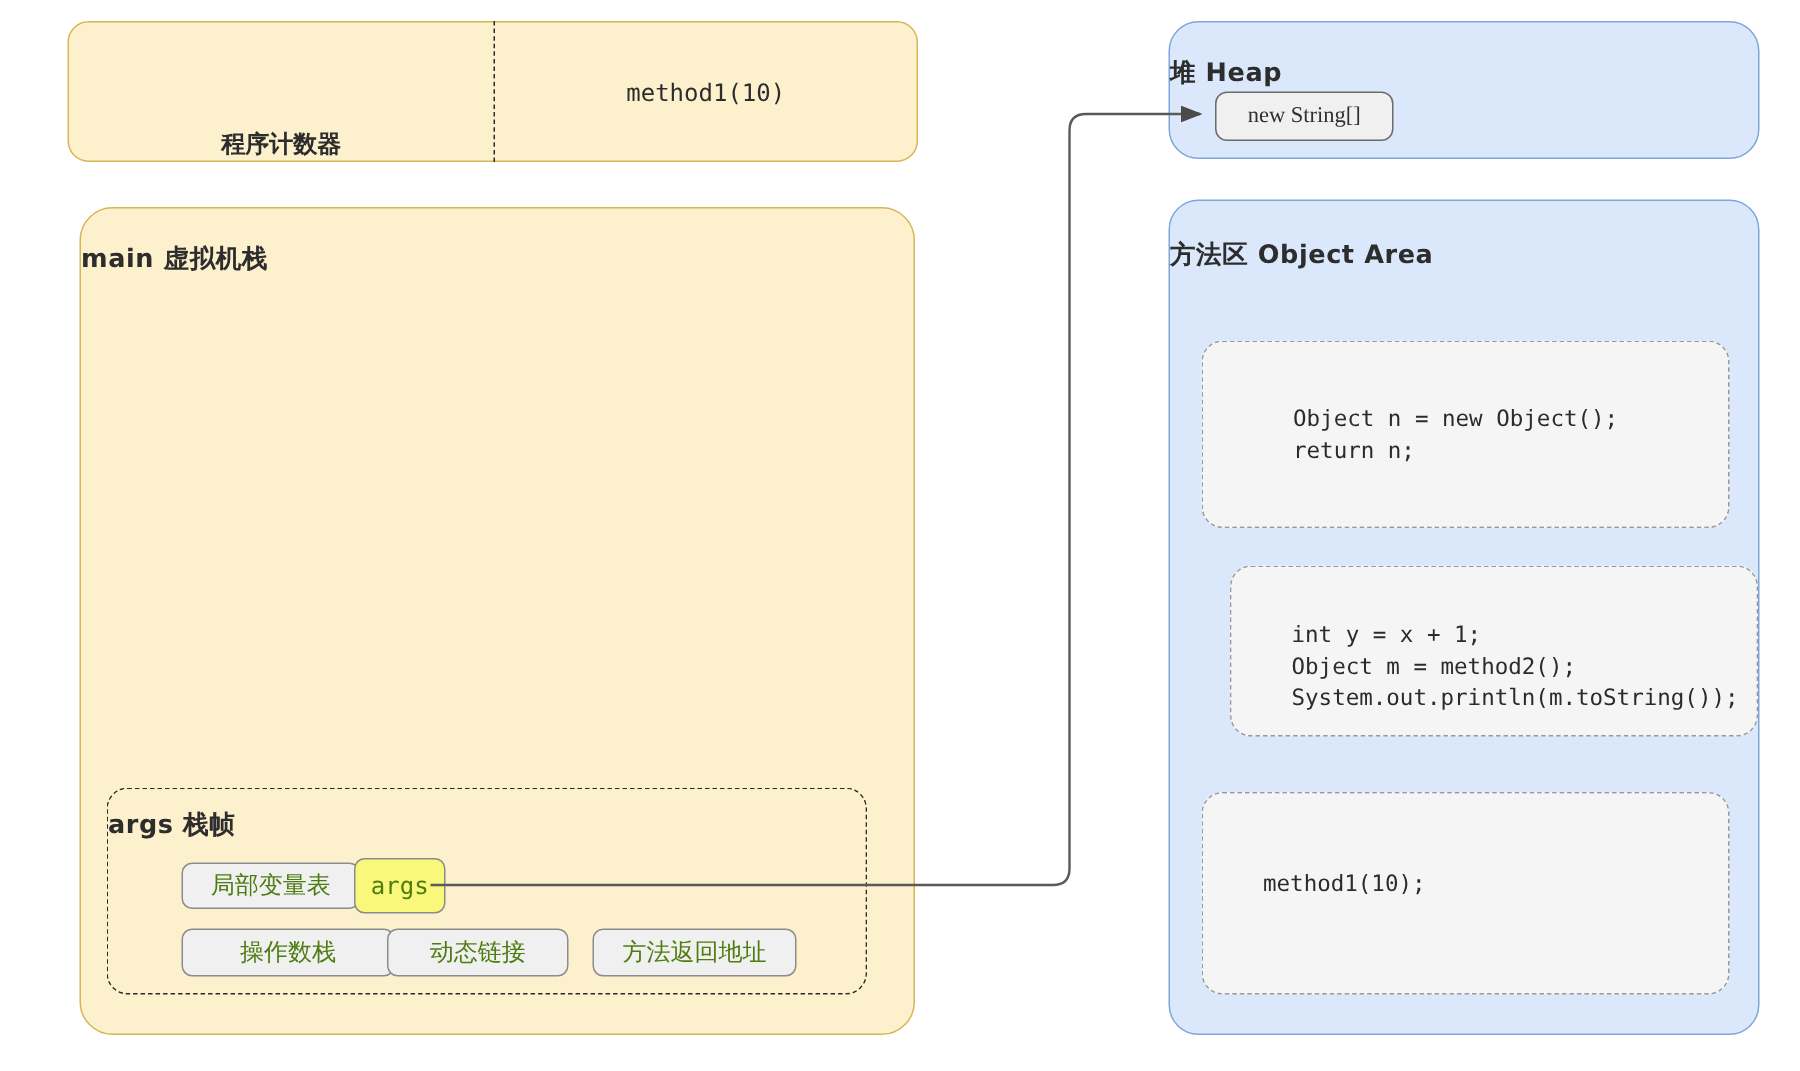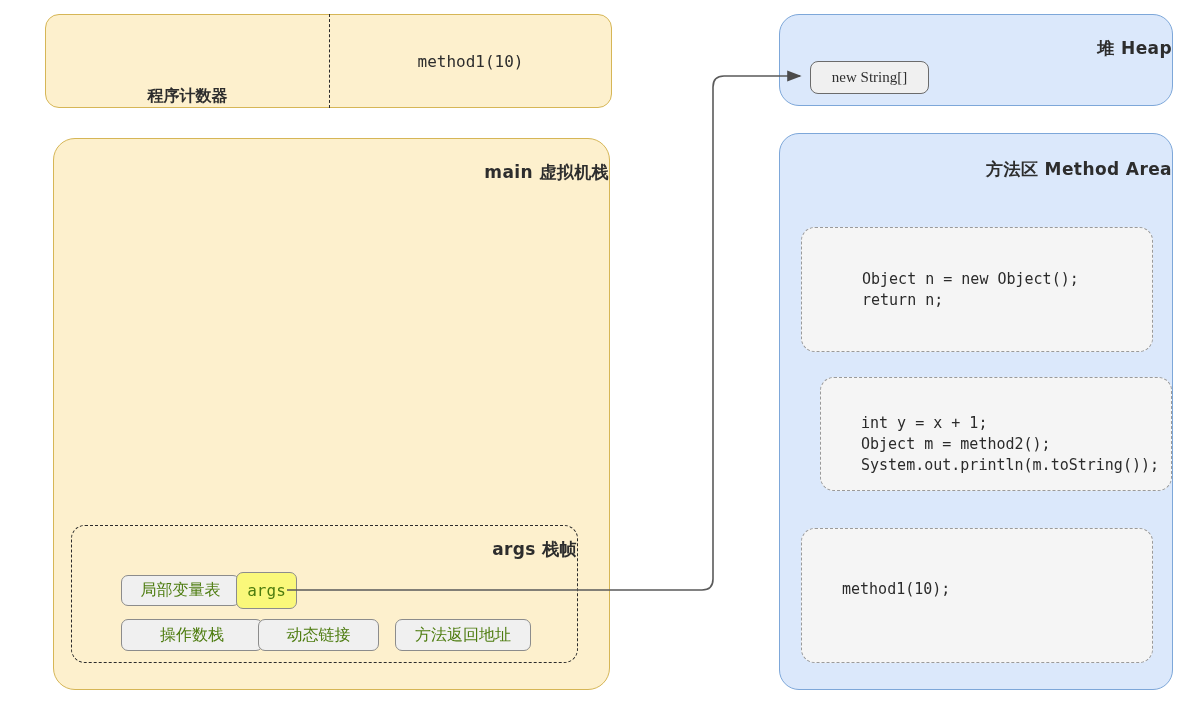--- a/index.html
+++ b/index.html
@@ -81,21 +81,21 @@
     font-family: "DejaVu Sans Mono", "Liberation Mono", monospace;
     font-size: 15px;
     color: #2f2f2f;
     white-space: nowrap;
   }
 
   
   .section-title {
     position: absolute;
     width: 100%;
-    text-align: right;
+    text-align: left;
     font-size: 17px;
     font-weight: bold;
     color: #2d2d2d;
     letter-spacing: 0.4px;
   }
   .cell-label {
     position: absolute;
     display: flex;
     align-items: center;
     justify-content: center;
@@ -152,21 +152,21 @@
       <div class="chip" style="left:323px; top:93px; width:136px; height:32px;">方法返回地址</div>
     </div>
   </div>
 
   <div class="blue-box" style="left:779px; top:14px; width:394px; height:92px;">
     <div class="section-title" style="top:22px;">堆 Heap</div>
     <div class="node-box" style="left:30px; top:46px; width:119px; height:33px;font-family:Liberation Serif, serif;">new String[]</div>
   </div>
 
   <div class="blue-box" style="left:779px; top:133px; width:394px; height:557px;">
-    <div class="section-title" style="top:24px;">方法区 Method Area</div>
+    <div class="section-title" style="top:24px;">方法区 Object Area</div>
 
     <div class="dashed-box" style="left:21px; top:93px; width:352px; height:125px;">
       <div class="code" style="left:60px; top:41px;">Object n = new Object();
 return n;</div>
     </div>
 
     <div class="dashed-box" style="left:21px; top:243px; width:352px; height:114px;margin-left:19px;">
       <div class="code" style="left:40px; top:35px;">int y = x + 1;
 Object m = method2();
 System.out.println(m.toString());</div>

